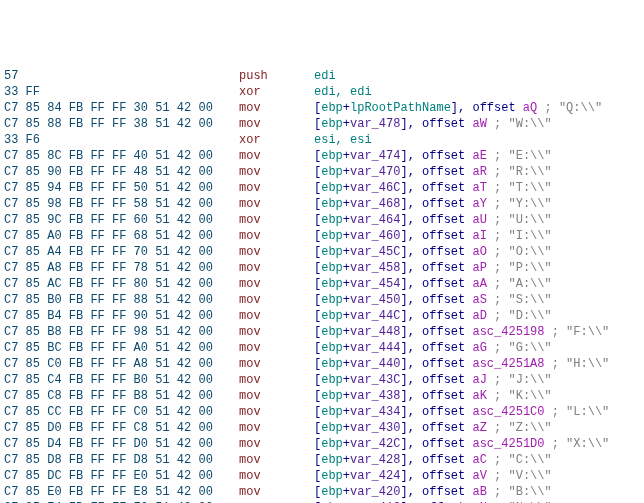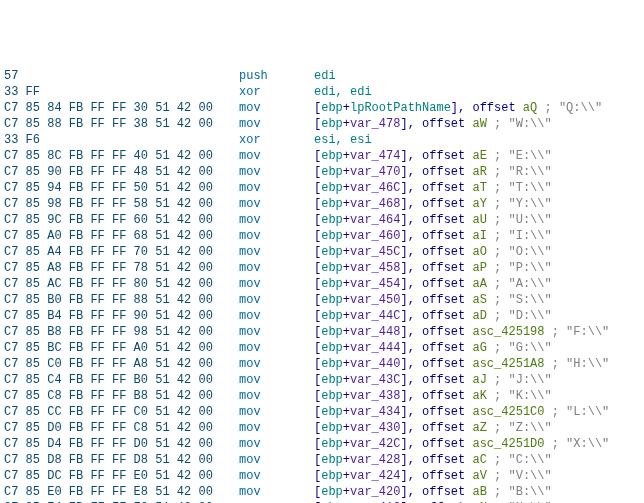--- a/index.html
+++ b/index.html
@@ -10,27 +10,27 @@
     font-size: 12px;
     line-height: 16px;
     white-space: pre;
     overflow: hidden;
     width: 644px;
     height: 503px;
     box-sizing: border-box;
   }
   .row { display: block; }
   .col-hex { display: inline-block; width: 235px; color: #0c4a6e; }
-  .col-mn  { display: inline-block; width: 75px; color: #0369a1; }
+  .col-mn  { display: inline-block; width: 75px; color: #7f1d1d; }
   .col-op  { display: inline-block; }
   .navy { color: #000080; }
   .green { color: #4c1d95; }
   .cyan { color: #008080; text-align: right; }
   .grey { color: #808080; }
-  .black { color: #4d7c0f; }
+  .black { color: #a21caf; }
 </style>
 </head>
 <body>
 
 
 
 <div id="listing"><div class="row"><span class="col-hex">57</span><span class="col-mn">push</span><span class="col-op"><span class="cyan">edi</span></span></div><div class="row"><span class="col-hex">33 FF</span><span class="col-mn">xor</span><span class="col-op"><span class="cyan">edi, edi</span></span></div><div class="row"><span class="col-hex">C7 85 84 FB FF FF 30 51 42 00</span><span class="col-mn">mov</span><span class="col-op"><span class="navy">[</span><span class="cyan">ebp</span><span class="navy">+</span><span class="cyan">lpRootPathName</span><span class="navy">], </span><span class="navy">offset</span><span class="black"> aQ </span><span class="grey">; "Q:\\"</span></span></div><div class="row"><span class="col-hex">C7 85 88 FB FF FF 38 51 42 00</span><span class="col-mn">mov</span><span class="col-op"><span class="navy">[</span><span class="cyan">ebp</span><span class="navy">+</span><span class="green">var_478</span><span class="navy">], </span><span class="navy">offset</span><span class="black"> aW </span><span class="grey">; "W:\\"</span></span></div><div class="row"><span class="col-hex">33 F6</span><span class="col-mn">xor</span><span class="col-op"><span class="cyan">esi, esi</span></span></div><div class="row"><span class="col-hex">C7 85 8C FB FF FF 40 51 42 00</span><span class="col-mn">mov</span><span class="col-op"><span class="navy">[</span><span class="cyan">ebp</span><span class="navy">+</span><span class="green">var_474</span><span class="navy">], </span><span class="navy">offset</span><span class="black"> aE </span><span class="grey">; "E:\\"</span></span></div><div class="row"><span class="col-hex">C7 85 90 FB FF FF 48 51 42 00</span><span class="col-mn">mov</span><span class="col-op"><span class="navy">[</span><span class="cyan">ebp</span><span class="navy">+</span><span class="green">var_470</span><span class="navy">], </span><span class="navy">offset</span><span class="black"> aR </span><span class="grey">; "R:\\"</span></span></div><div class="row"><span class="col-hex">C7 85 94 FB FF FF 50 51 42 00</span><span class="col-mn">mov</span><span class="col-op"><span class="navy">[</span><span class="cyan">ebp</span><span class="navy">+</span><span class="green">var_46C</span><span class="navy">], </span><span class="navy">offset</span><span class="black"> aT </span><span class="grey">; "T:\\"</span></span></div><div class="row"><span class="col-hex">C7 85 98 FB FF FF 58 51 42 00</span><span class="col-mn">mov</span><span class="col-op"><span class="navy">[</span><span class="cyan">ebp</span><span class="navy">+</span><span class="green">var_468</span><span class="navy">], </span><span class="navy">offset</span><span class="black"> aY </span><span class="grey">; "Y:\\"</span></span></div><div class="row"><span class="col-hex">C7 85 9C FB FF FF 60 51 42 00</span><span class="col-mn">mov</span><span class="col-op"><span class="navy">[</span><span class="cyan">ebp</span><span class="navy">+</span><span class="green">var_464</span><span class="navy">], </span><span class="navy">offset</span><span class="black"> aU </span><span class="grey">; "U:\\"</span></span></div><div class="row"><span class="col-hex">C7 85 A0 FB FF FF 68 51 42 00</span><span class="col-mn">mov</span><span class="col-op"><span class="navy">[</span><span class="cyan">ebp</span><span class="navy">+</span><span class="green">var_460</span><span class="navy">], </span><span class="navy">offset</span><span class="black"> aI </span><span class="grey">; "I:\\"</span></span></div><div class="row"><span class="col-hex">C7 85 A4 FB FF FF 70 51 42 00</span><span class="col-mn">mov</span><span class="col-op"><span class="navy">[</span><span class="cyan">ebp</span><span class="navy">+</span><span class="green">var_45C</span><span class="navy">], </span><span class="navy">offset</span><span class="black"> aO </span><span class="grey">; "O:\\"</span></span></div><div class="row"><span class="col-hex">C7 85 A8 FB FF FF 78 51 42 00</span><span class="col-mn">mov</span><span class="col-op"><span class="navy">[</span><span class="cyan">ebp</span><span class="navy">+</span><span class="green">var_458</span><span class="navy">], </span><span class="navy">offset</span><span class="black"> aP </span><span class="grey">; "P:\\"</span></span></div><div class="row"><span class="col-hex">C7 85 AC FB FF FF 80 51 42 00</span><span class="col-mn">mov</span><span class="col-op"><span class="navy">[</span><span class="cyan">ebp</span><span class="navy">+</span><span class="green">var_454</span><span class="navy">], </span><span class="navy">offset</span><span class="black"> aA </span><span class="grey">; "A:\\"</span></span></div><div class="row"><span class="col-hex">C7 85 B0 FB FF FF 88 51 42 00</span><span class="col-mn">mov</span><span class="col-op"><span class="navy">[</span><span class="cyan">ebp</span><span class="navy">+</span><span class="green">var_450</span><span class="navy">], </span><span class="navy">offset</span><span class="black"> aS </span><span class="grey">; "S:\\"</span></span></div><div class="row"><span class="col-hex">C7 85 B4 FB FF FF 90 51 42 00</span><span class="col-mn">mov</span><span class="col-op"><span class="navy">[</span><span class="cyan">ebp</span><span class="navy">+</span><span class="green">var_44C</span><span class="navy">], </span><span class="navy">offset</span><span class="black"> aD </span><span class="grey">; "D:\\"</span></span></div><div class="row"><span class="col-hex">C7 85 B8 FB FF FF 98 51 42 00</span><span class="col-mn">mov</span><span class="col-op"><span class="navy">[</span><span class="cyan">ebp</span><span class="navy">+</span><span class="green">var_448</span><span class="navy">], </span><span class="navy">offset</span><span class="black"> asc_425198 </span><span class="grey">; "F:\\"</span></span></div><div class="row"><span class="col-hex">C7 85 BC FB FF FF A0 51 42 00</span><span class="col-mn">mov</span><span class="col-op"><span class="navy">[</span><span class="cyan">ebp</span><span class="navy">+</span><span class="green">var_444</span><span class="navy">], </span><span class="navy">offset</span><span class="black"> aG </span><span class="grey">; "G:\\"</span></span></div><div class="row"><span class="col-hex">C7 85 C0 FB FF FF A8 51 42 00</span><span class="col-mn">mov</span><span class="col-op"><span class="navy">[</span><span class="cyan">ebp</span><span class="navy">+</span><span class="green">var_440</span><span class="navy">], </span><span class="navy">offset</span><span class="black"> asc_4251A8 </span><span class="grey">; "H:\\"</span></span></div><div class="row"><span class="col-hex">C7 85 C4 FB FF FF B0 51 42 00</span><span class="col-mn">mov</span><span class="col-op"><span class="navy">[</span><span class="cyan">ebp</span><span class="navy">+</span><span class="green">var_43C</span><span class="navy">], </span><span class="navy">offset</span><span class="black"> aJ </span><span class="grey">; "J:\\"</span></span></div><div class="row"><span class="col-hex">C7 85 C8 FB FF FF B8 51 42 00</span><span class="col-mn">mov</span><span class="col-op"><span class="navy">[</span><span class="cyan">ebp</span><span class="navy">+</span><span class="green">var_438</span><span class="navy">], </span><span class="navy">offset</span><span class="black"> aK </span><span class="grey">; "K:\\"</span></span></div><div class="row"><span class="col-hex">C7 85 CC FB FF FF C0 51 42 00</span><span class="col-mn">mov</span><span class="col-op"><span class="navy">[</span><span class="cyan">ebp</span><span class="navy">+</span><span class="green">var_434</span><span class="navy">], </span><span class="navy">offset</span><span class="black"> asc_4251C0 </span><span class="grey">; "L:\\"</span></span></div><div class="row"><span class="col-hex">C7 85 D0 FB FF FF C8 51 42 00</span><span class="col-mn">mov</span><span class="col-op"><span class="navy">[</span><span class="cyan">ebp</span><span class="navy">+</span><span class="green">var_430</span><span class="navy">], </span><span class="navy">offset</span><span class="black"> aZ </span><span class="grey">; "Z:\\"</span></span></div><div class="row"><span class="col-hex">C7 85 D4 FB FF FF D0 51 42 00</span><span class="col-mn">mov</span><span class="col-op"><span class="navy">[</span><span class="cyan">ebp</span><span class="navy">+</span><span class="green">var_42C</span><span class="navy">], </span><span class="navy">offset</span><span class="black"> asc_4251D0 </span><span class="grey">; "X:\\"</span></span></div><div class="row"><span class="col-hex">C7 85 D8 FB FF FF D8 51 42 00</span><span class="col-mn">mov</span><span class="col-op"><span class="navy">[</span><span class="cyan">ebp</span><span class="navy">+</span><span class="green">var_428</span><span class="navy">], </span><span class="navy">offset</span><span class="black"> aC </span><span class="grey">; "C:\\"</span></span></div><div class="row"><span class="col-hex">C7 85 DC FB FF FF E0 51 42 00</span><span class="col-mn">mov</span><span class="col-op"><span class="navy">[</span><span class="cyan">ebp</span><span class="navy">+</span><span class="green">var_424</span><span class="navy">], </span><span class="navy">offset</span><span class="black"> aV </span><span class="grey">; "V:\\"</span></span></div><div class="row"><span class="col-hex">C7 85 E0 FB FF FF E8 51 42 00</span><span class="col-mn">mov</span><span class="col-op"><span class="navy">[</span><span class="cyan">ebp</span><span class="navy">+</span><span class="green">var_420</span><span class="navy">], </span><span class="navy">offset</span><span class="black"> aB </span><span class="grey">; "B:\\"</span></span></div><div class="row"><span class="col-hex">C7 85 E4 FB FF FF F0 51 42 00</span><span class="col-mn">mov</span><span class="col-op"><span class="navy">[</span><span class="cyan">ebp</span><span class="navy">+</span><span class="green">var_41C</span><span class="navy">], </span><span class="navy">offset</span><span class="black"> aN </span><span class="grey">; "N:\\"</span></span></div></div>
 
 
 

